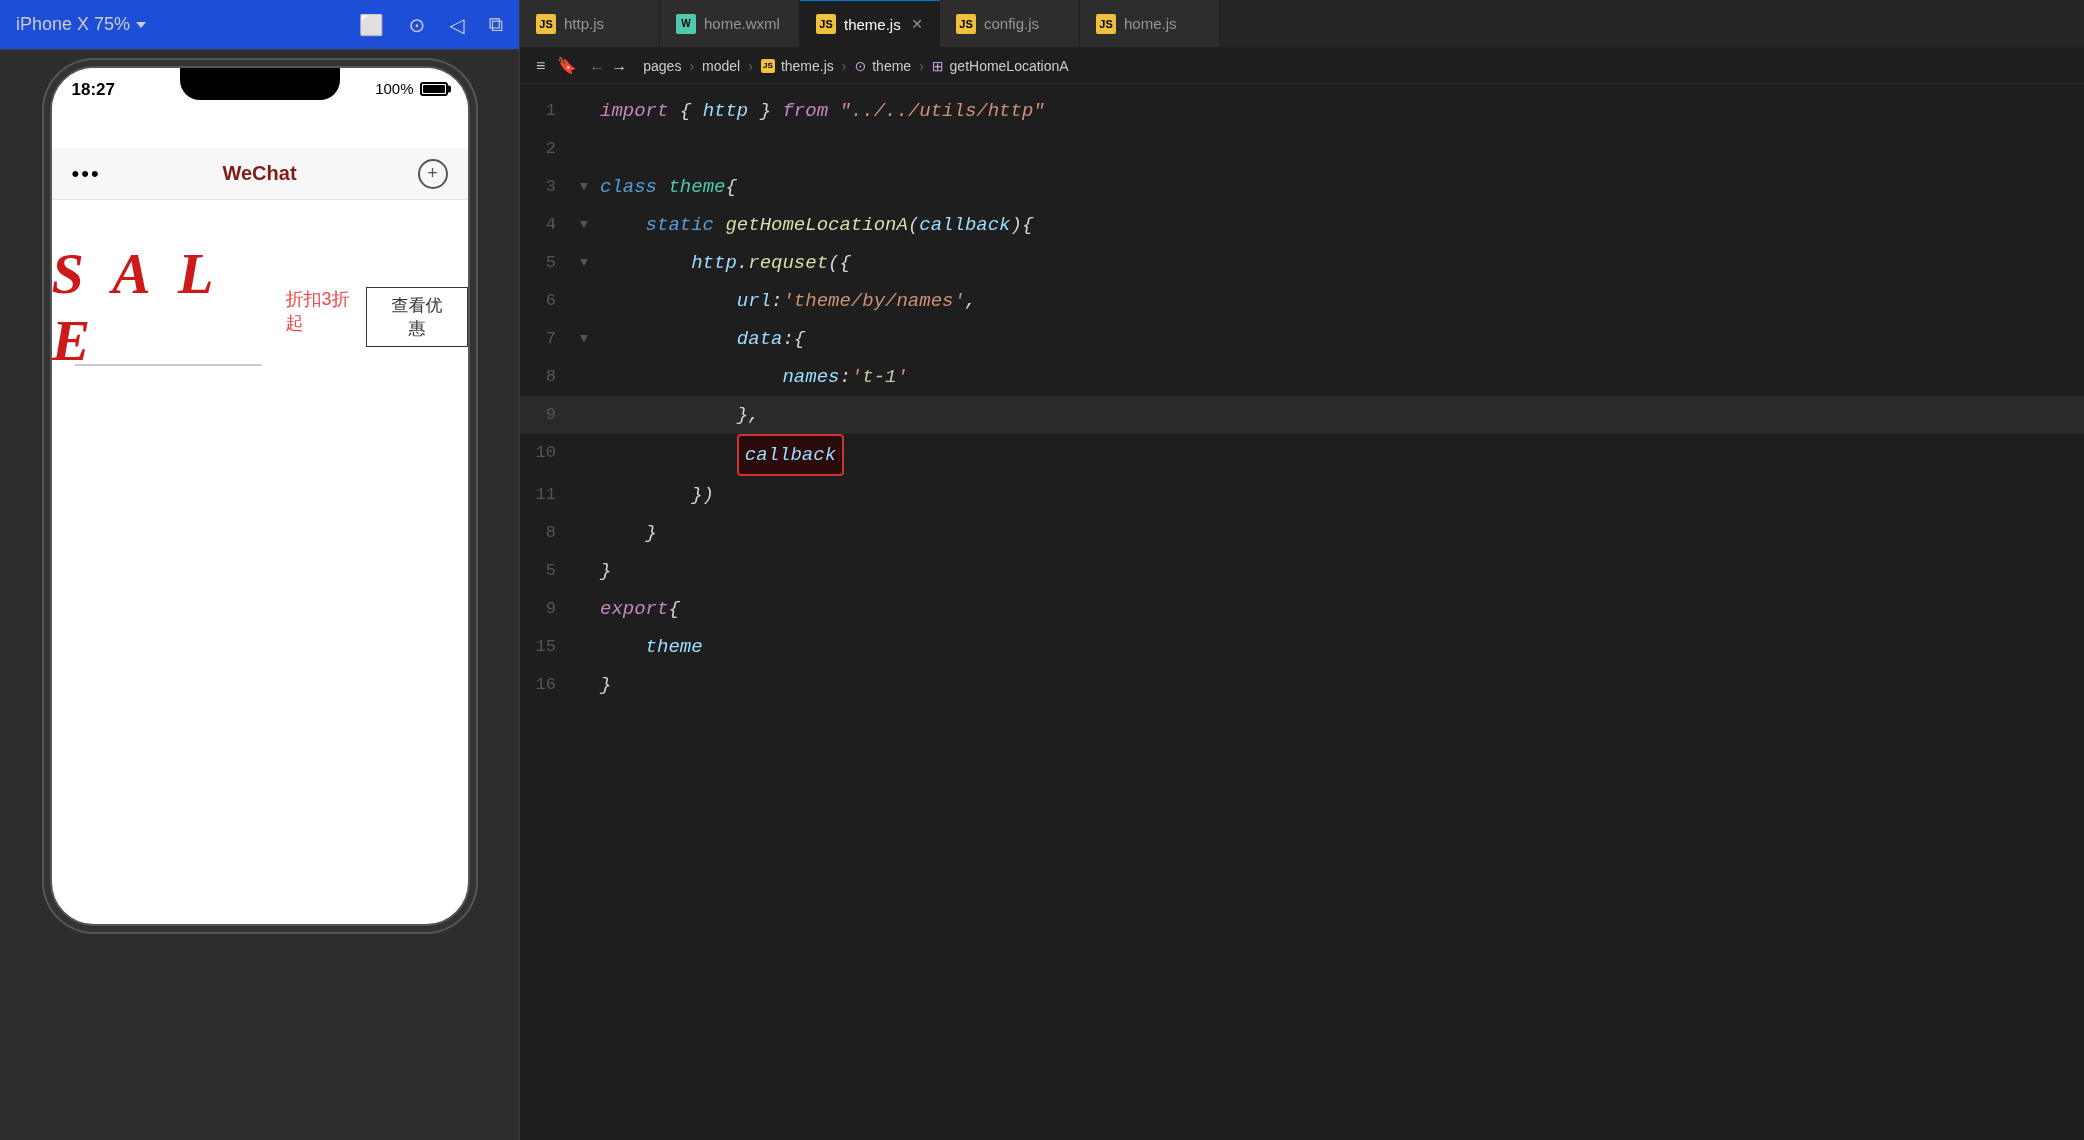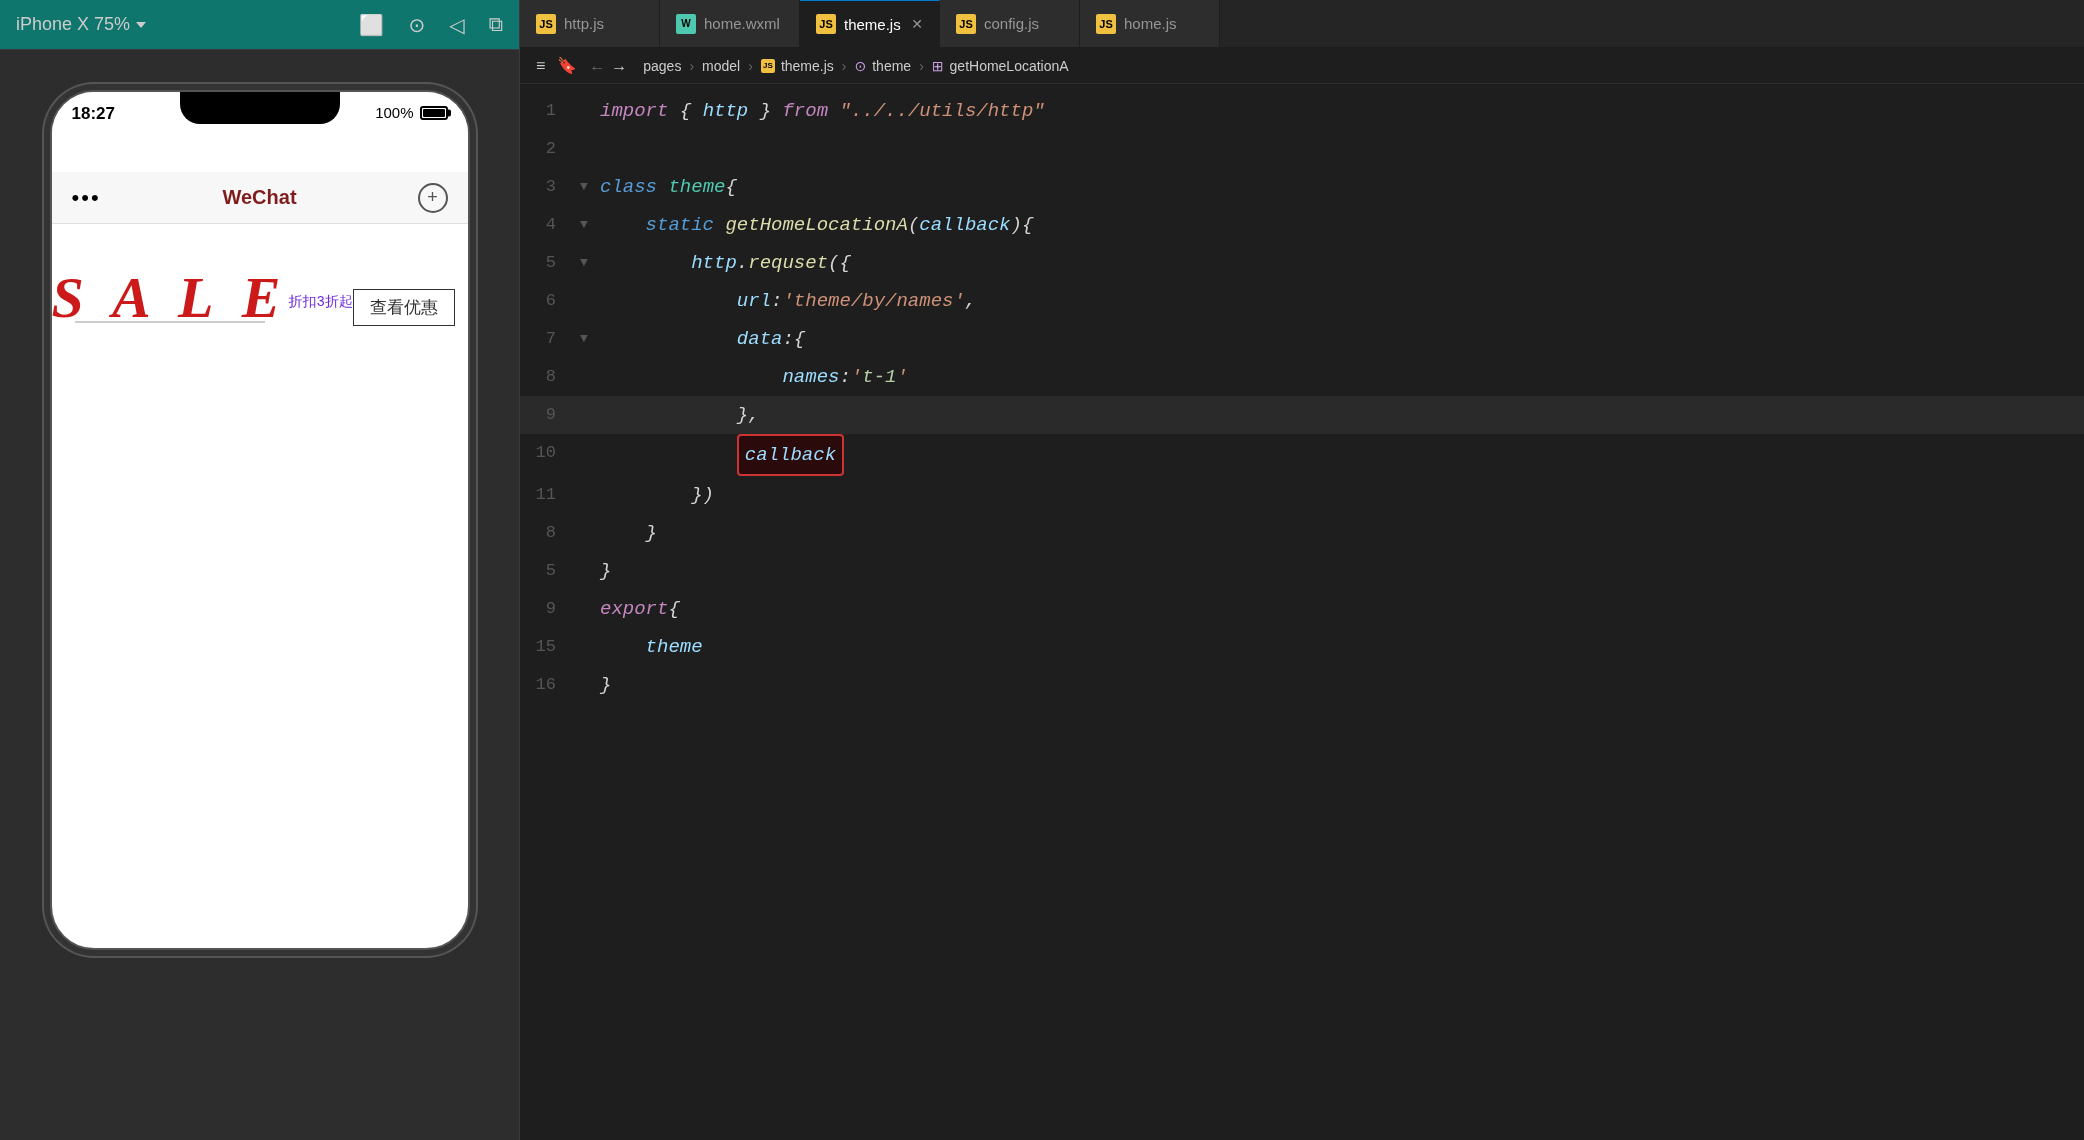--- a/index.html
+++ b/index.html
@@ -21,21 +21,21 @@
       display: flex;
       flex-direction: column;
       align-items: center;
       border-right: 1px solid #3a3a3a;
     }
 
     
     .device-toolbar {
       width: 100%;
       height: 50px;
-      background: #0f766e;
+      background: #1d4ed8;
       display: flex;
       align-items: center;
       padding: 0 16px;
       gap: 20px;
       border-bottom: 1px solid #3a3a3a;
     }
     .device-name {
       color: #cccccc;
       font-size: 18px;
       display: flex;
@@ -57,21 +57,21 @@
       gap: 24px;
     }
     .toolbar-icon {
       color: #cccccc;
       font-size: 20px;
       cursor: pointer;
     }
 
     
     .phone-container {
-      margin-top: 40px;
+      margin-top: 16px;
       display: flex;
       flex-direction: column;
       align-items: flex-start;
     }
     .phone-frame {
       width: 420px;
       height: 860px;
       background: #ffffff;
       border-radius: 44px;
       border: 2px solid #555;
@@ -198,24 +198,23 @@
       content: '';
       position: absolute;
       bottom: 8px;
       left: 10%;
       width: 80%;
       height: 2px;
       background: #999;
       opacity: 0.5;
     }
     .sale-subtitle {
-      color: #6d28d9;
-      font-size: 14px;
+      color: #ef4444;
+      font-size: 18px;
       margin-top: 8px;
-      font-family: Liberation Mono, monospace;
     }
     .sale-button {
       margin-top: 20px;
       border: 1px solid #333;
       padding: 6px 16px;
       font-size: 17px;
       color: #333;
       background: transparent;
       cursor: pointer;
     }

